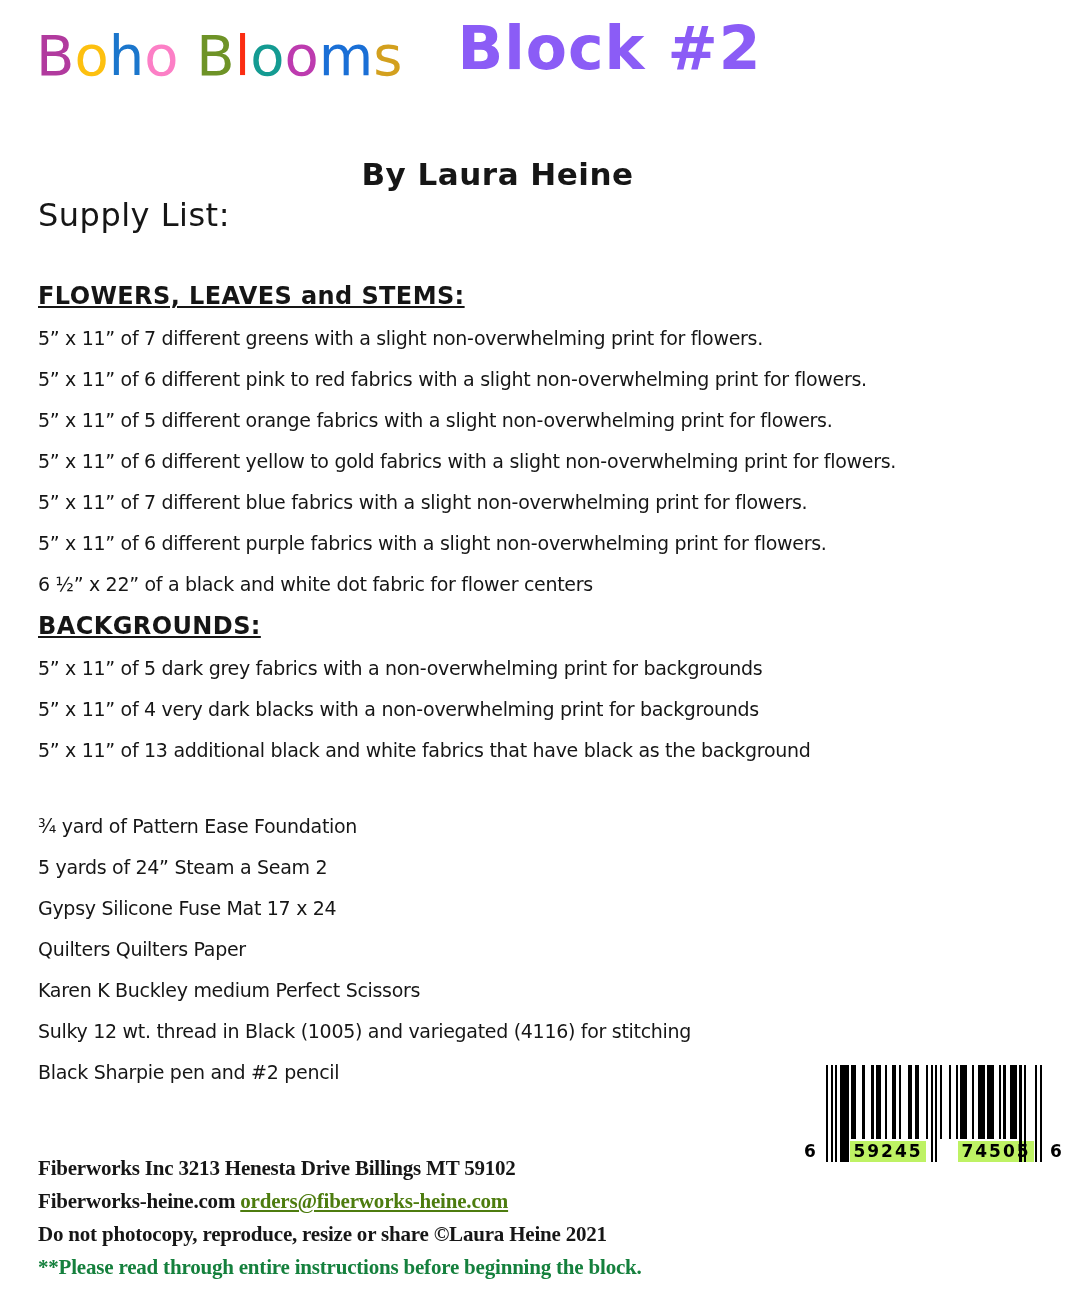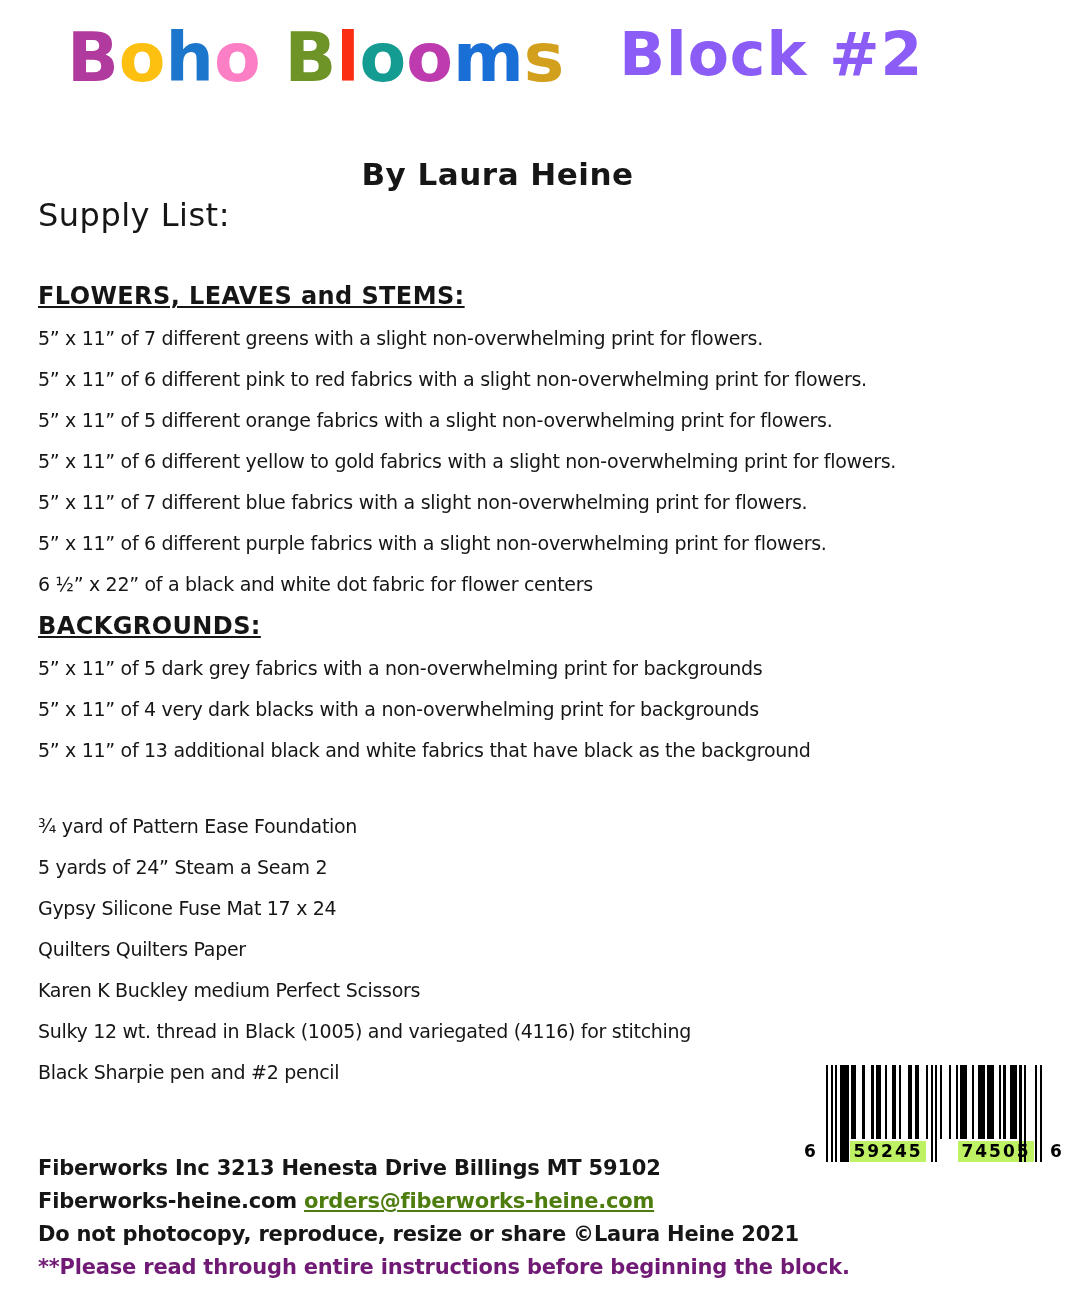--- a/index.html
+++ b/index.html
@@ -11,23 +11,22 @@
     color:#161616;
     overflow:hidden;
     margin:0 auto;
   }
   .title-row{
     position:absolute;top:24px;left:36px;
     display:flex;align-items:baseline;gap:55px;
     white-space:pre;
   }
   .title-main{
-    font-size:68px;font-weight:bold;letter-spacing:0px;line-height:1;
+    font-size:56px;font-weight:normal;letter-spacing:0px;line-height:1;
     white-space:pre;
-    margin-left:31px;
   }
   .title-block{
     font-size:60px;font-weight:bold;color:#8b5cf6;line-height:1;
     position:relative;top:-6px;letter-spacing:1px;
   }
   .byline{
     position:absolute;top:156px;left:0;width:995px;
     text-align:center;font-size:31px;font-weight:600;letter-spacing:0.5px;
   }
   .supply-heading{
@@ -60,21 +59,21 @@
   .bc-side-left{left:18px;bottom:4px;}
   .bc-side-right{left:264px;bottom:4px;}
   .bc-group{
     position:absolute;top:76px;height:21px;line-height:21px;
     text-align:center;background:#bef264;letter-spacing:2px;
   }
   .bc-group1{left:24px;width:76px;}
   .bc-group2{left:132px;width:76px;}
   .footer{
     position:absolute;left:38px;top:1152px;
-    font-size:21px;font-weight:600;letter-spacing:-0.2px;
+    font-size:21px;font-weight:600;letter-spacing:-0.2px;font-family:Liberation Serif, serif;
   }
   .footer .fline{line-height:33px;white-space:nowrap;}
   .footer a{
     text-decoration:underline;cursor:pointer;
   }
 </style>
 </head>
 <body>
 
 <div class="page">
@@ -156,16 +155,16 @@
         <div class="bar" style="left: 209.18px; width: 2.27px; height: 97px;"></div>
         <div class="bar" style="left: 213.73px; width: 2.27px; height: 97px;"></div>
       </div>
     <span class="bc-num bc-side-right">6</span>
   </div>
 
   <div class="footer">
     <div class="fline">Fiberworks Inc 3213 Henesta Drive Billings MT 59102</div>
     <div class="fline"><span>Fiberworks-heine.com </span><a style="color: #4d7c0f;">orders@fiberworks-heine.com</a></div>
     <div class="fline">Do not photocopy, reproduce, resize or share ©Laura Heine 2021</div>
-    <div class="fline" style="color: #701a75;">**Please read through entire instructions before beginning the block.</div>
+    <div class="fline" style="color: #15803d;">**Please read through entire instructions before beginning the block.</div>
   </div>
 
 </div>
 
 </body></html>

